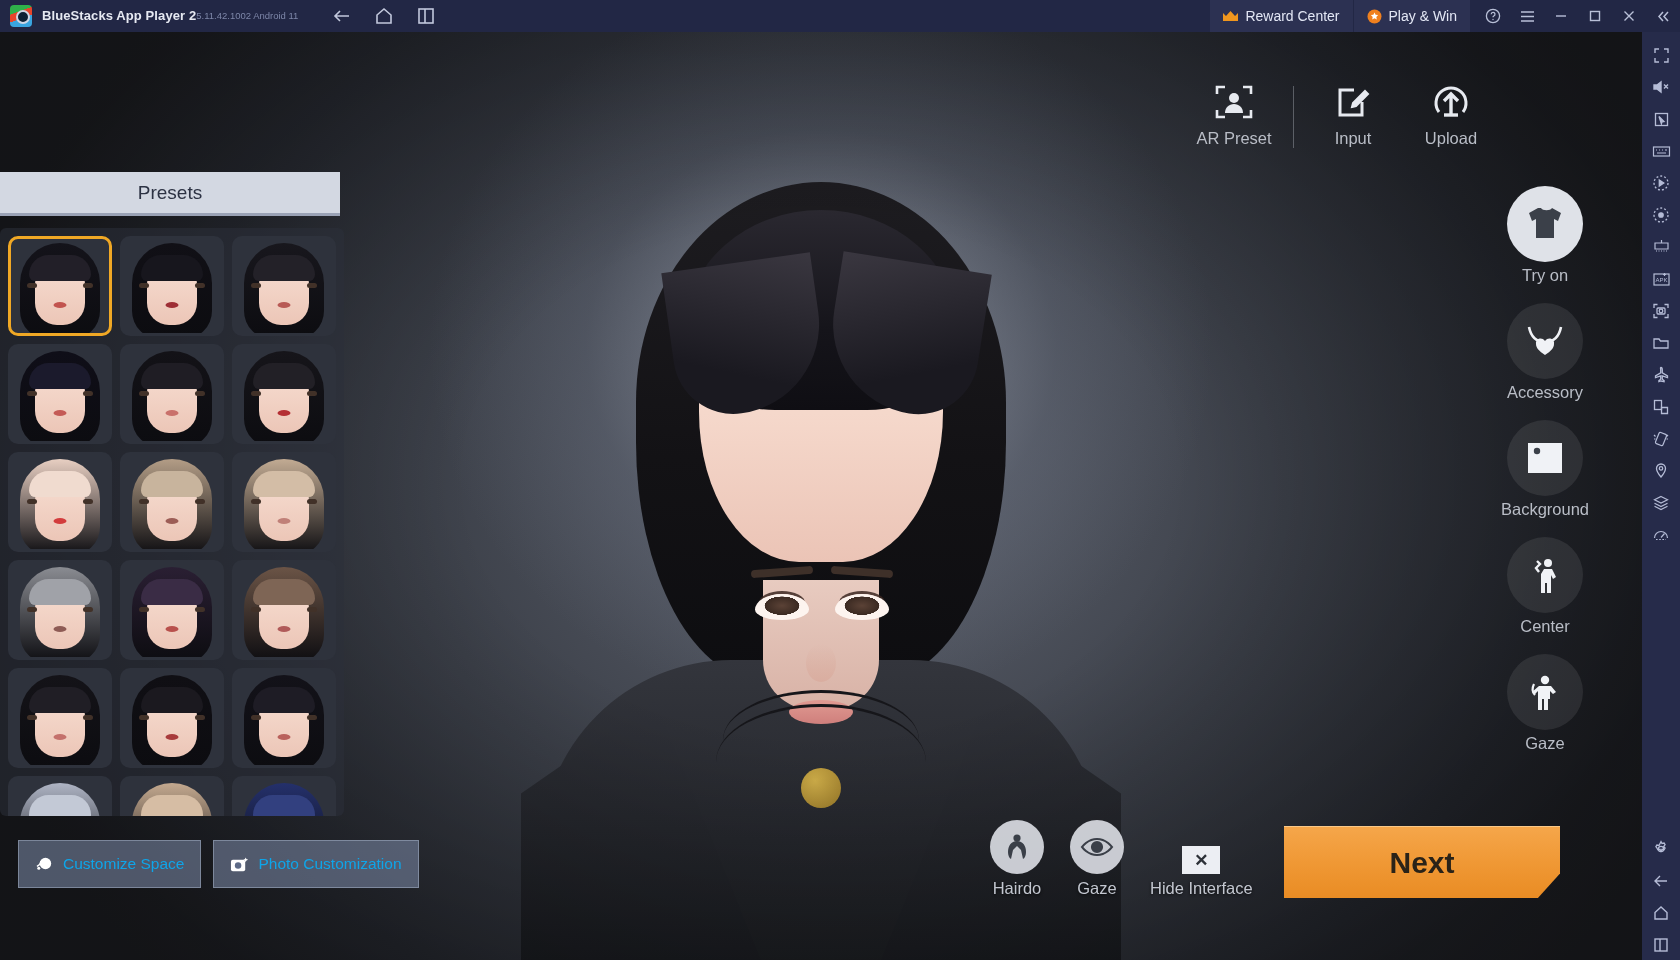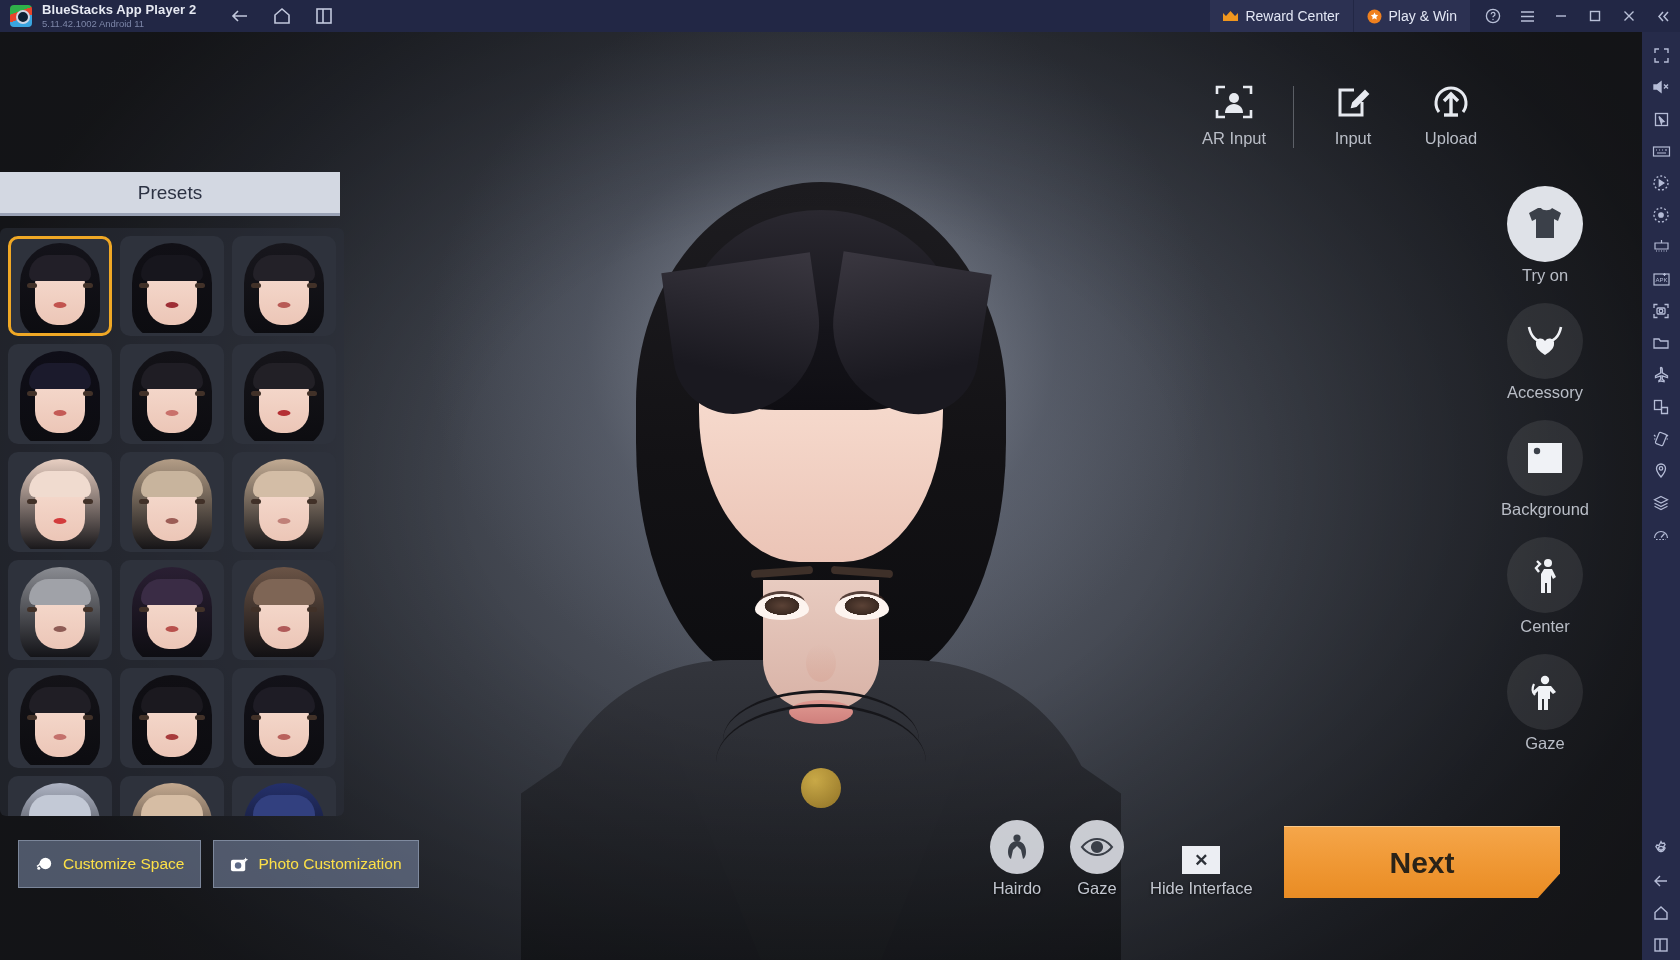--- a/index.html
+++ b/index.html
@@ -22,21 +22,21 @@
     width: 22px; height: 22px; margin-left: 10px; margin-right: 10px;
     border-radius: 4px;
     background: linear-gradient(160deg,#2fb14a 0%,#2fb14a 32%,#e8452b 33%,#e8452b 58%,#3aa5e0 59%,#3aa5e0 100%);
     position: relative; flex: none;
   }
   .bs-logo::after {
     content: ""; position: absolute; left: 6px; top: 5px;
     width: 10px; height: 10px; border-radius: 50%;
     background: #0d2134; border: 2px solid #cfd6e4;
   }
-  .bs-title-block { display: flex; flex-direction: column; justify-content: center; line-height: 1.05; }
+  .bs-title-block { display: flex; flex-direction: row; justify-content: center; line-height: 1.05; }
   .bs-app-name { font-size: 13px; color: #e6e9f2; font-weight: 600; letter-spacing: .1px; }
   .bs-app-ver { font-size: 9.5px; color: #7d86a8; margin-top: 2px; }
   .bs-nav { display: flex; align-items: center; gap: 22px; margin-left: 34px; }
   .bs-nav .ic { width: 20px; height: 20px; color: #c2c8dc; display: flex; align-items: center; justify-content: center; cursor: pointer; }
   .bs-right { margin-left: auto; display: flex; align-items: center; height: 32px; }
   .bs-pill {
     display: flex; align-items: center; gap: 7px;
     height: 32px; padding: 0 13px;
     background: #2c3152; color: #e3e7f5; font-size: 14px;
     cursor: pointer; position: relative;
@@ -184,21 +184,21 @@
   .thumb .t-eye { position: absolute; top: 44px; width: 10px; height: 5px; background: #413128; border-radius: 3px; }
   .thumb .t-eye.l { left: 16px; } .thumb .t-eye.r { right: 16px; }
   .thumb .t-lip { position: absolute; left: 50%; transform: translateX(-50%); top: 63px; width: 13px; height: 6px; border-radius: 50%; }
 
   
   .bl-buttons { position: absolute; left: 18px; bottom: 72px; display: flex; gap: 12px; }
   .bl-btn {
     height: 48px; padding: 0 16px; display: flex; align-items: center; gap: 9px;
     background: rgba(118,131,160,.60);
     border: 1px solid rgba(180,192,214,.45);
-    color: #fde047; font-size: 15.5px; cursor: pointer;
+    color: #0ea5e9; font-size: 15.5px; cursor: pointer;
   }
   .bl-btn .ic { width: 19px; height: 19px; flex: none; color: #fff; }
 
   
   .tr-tools { position: absolute; right: 142px; top: 50px; display: flex; align-items: flex-start; gap: 0; }
   .tr-item { width: 98px; display: flex; flex-direction: column; align-items: center; gap: 7px; cursor: pointer; }
   .tr-item .ic { width: 42px; height: 40px; color: #e7eaf0; }
   .tr-item .lb { font-size: 16.5px; color: #b9bdc6; }
   .tr-div { width: 1px; height: 62px; background: rgba(200,205,215,.35); margin: 4px 10px 0 10px; }
 
@@ -430,21 +430,21 @@
 
   <div class="tr-tools">
     <div class="tr-item">
       <span class="ic">
         <svg viewBox="0 0 42 40" fill="none" stroke="#e7eaf0" stroke-width="2.6">
           <path d="M4 12V5h8M38 12V5h-8M4 28v7h8M38 28v7h-8"></path>
           <circle cx="21" cy="16" r="5" fill="#e7eaf0" stroke="none"></circle>
           <path d="M12 31c0-5.5 4-9 9-9s9 3.5 9 9z" fill="#e7eaf0" stroke="none"></path>
         </svg>
       </span>
-      <span class="lb">AR Input</span>
+      <span class="lb">AR Preset</span>
     </div>
     <div class="tr-div"></div>
     <div class="tr-item">
       <span class="ic">
         <svg viewBox="0 0 42 40" fill="none" stroke="#e7eaf0" stroke-width="3">
           <path d="M30 20v13H8V8h14"></path>
           <path d="M20 25l4-1 12-12-3-3-12 12z" fill="#e7eaf0" stroke="#e7eaf0" stroke-width="2"></path>
         </svg>
       </span>
       <span class="lb">Input</span>

